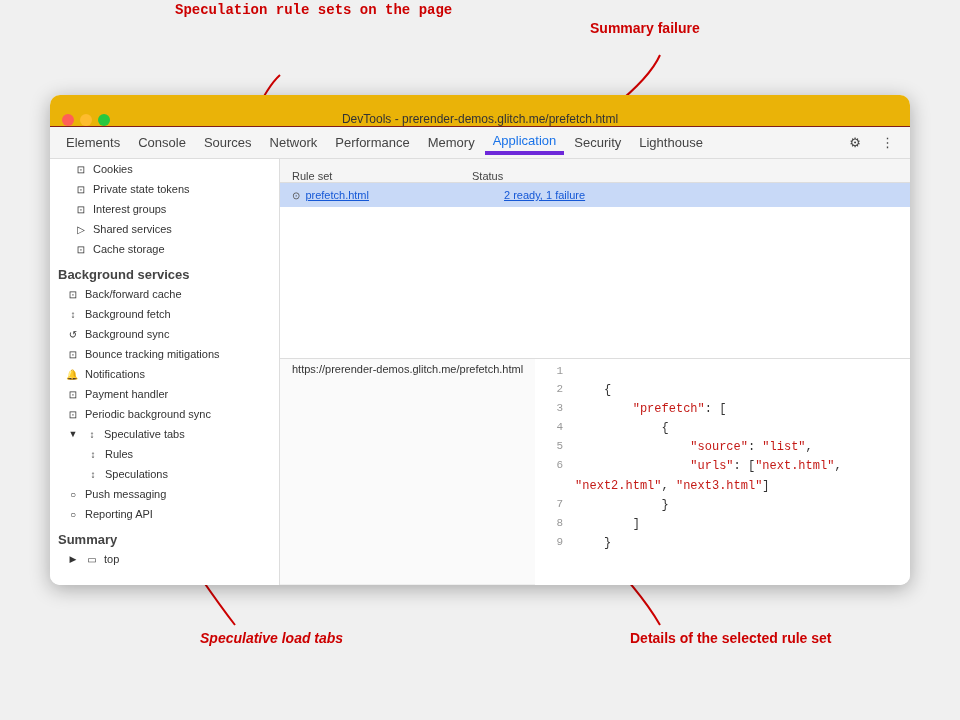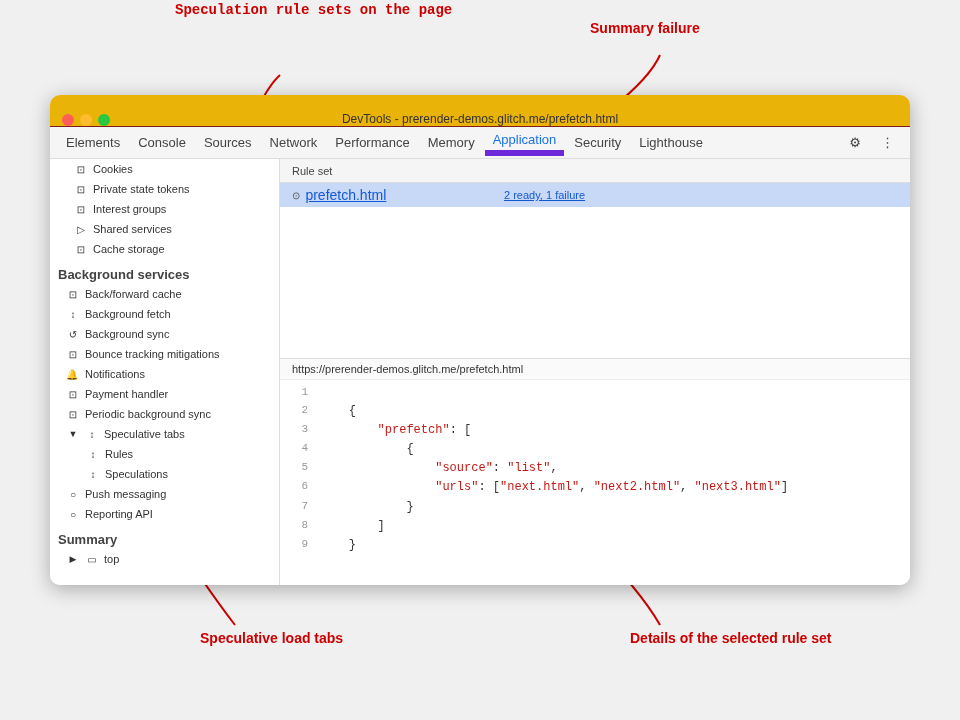--- a/index.html
+++ b/index.html
@@ -95,21 +95,21 @@
       padding: 3px 8px;
       font-size: 13px;
       color: #444;
       cursor: pointer;
       border-radius: 3px;
       white-space: nowrap;
     }
 
     .toolbar-btn.active {
       color: #1a73e8;
-      border-bottom: 6px solid #6d28d9;
+      border-bottom: 4px solid #6d28d9;
       border-radius: 0;
       text-align: right;
     }
 
     .toolbar-icons {
       margin-left: auto;
       display: flex;
       gap: 4px;
     }
 
@@ -169,21 +169,21 @@
       height: 200px;
       border-bottom: 1px solid #ddd;
     }
 
     .table-header {
       display: flex;
       background: #f5f5f5;
       border-bottom: 1px solid #ddd;
       padding: 0 12px;
       height: 24px;
-      align-items: center;
+      align-items: flex-end;
     }
 
     .table-col {
       font-size: 11px;
       color: #444;
       font-weight: 500;
     }
 
     .table-col-1 { width: 180px; }
     .table-col-2 { flex: 1; }
@@ -199,42 +199,41 @@
     .table-row-item .cell-1 {
       width: 180px;
       display: flex;
       align-items: center;
       gap: 5px;
     }
 
     .table-row-item .cell-link {
       color: #1558d6;
       text-decoration: underline;
-      font-size: 14px;
+      font-size: 11px;
       cursor: pointer;
     }
 
     .table-row-item .cell-2 {
       flex: 1;
       font-size: 11px;
     }
 
     .status-link {
       color: #1558d6;
       text-decoration: underline;
       cursor: pointer;
       margin-left: 32px;
     }
 
     
     .bottom-panel {
       flex: 1;
       overflow: hidden;
       display: flex;
-      flex-direction: column;
     }
 
     .url-bar {
       padding: 4px 12px;
       font-size: 11px;
       color: #333;
       border-bottom: 1px solid #eee;
       background: #fafafa;
     }
 
@@ -274,21 +273,21 @@
     }
   </style>
 </head>
 <body>
 
 <div class="annotation" style="top: 2px; left: 175px; font-family: Liberation Mono, monospace;">Speculation rule sets
 on the page</div>
 
 <div class="annotation" style="top: 20px; left: 590px;">Summary failure</div>
 
-<div class="annotation" style="top: 630px; left: 200px;">Speculative load tabs</div>
+<div class="annotation" style="top: 630px; left: 200px; font-style: italic;">Speculative load tabs</div>
 
 <div class="annotation" style="top: 630px; left: 630px;">Details of the selected rule set</div>
 
 <svg class="arrow-svg" style="top:0;left:0;width:960px;height:720px" viewBox="0 0 960 720" fill="none">
 
   <path d="M280 75 Q230 120 180 435" stroke="#cc0000" stroke-width="2" fill="none" marker-end="url(#arr)"></path>
 
   <path d="M660 55 Q640 100 510 175" stroke="#cc0000" stroke-width="2" fill="none" marker-end="url(#arr)"></path>
 
   <path d="M235 625 Q200 580 130 470" stroke="#cc0000" stroke-width="2" fill="none" marker-end="url(#arr)"></path>
@@ -429,20 +428,21 @@
         <span class="icon-small">▭</span>
         <span>top</span>
       </div>
     </div>
 
     <div class="content-area">
 
       <div class="table-area">
         <div class="table-header">
           <div class="table-col table-col-1">Rule set</div>
+          <div class="table-col table-col-2">Status</div>
         </div>
         <div class="table-row-item">
           <div class="cell-1">
             <span style="color:#555;font-size:10px;">⊙</span>
             <span class="cell-link">prefetch.html</span>
           </div>
           <div class="cell-2">
             <span class="status-link">2 ready, 1 failure</span>
           </div>
         </div>

